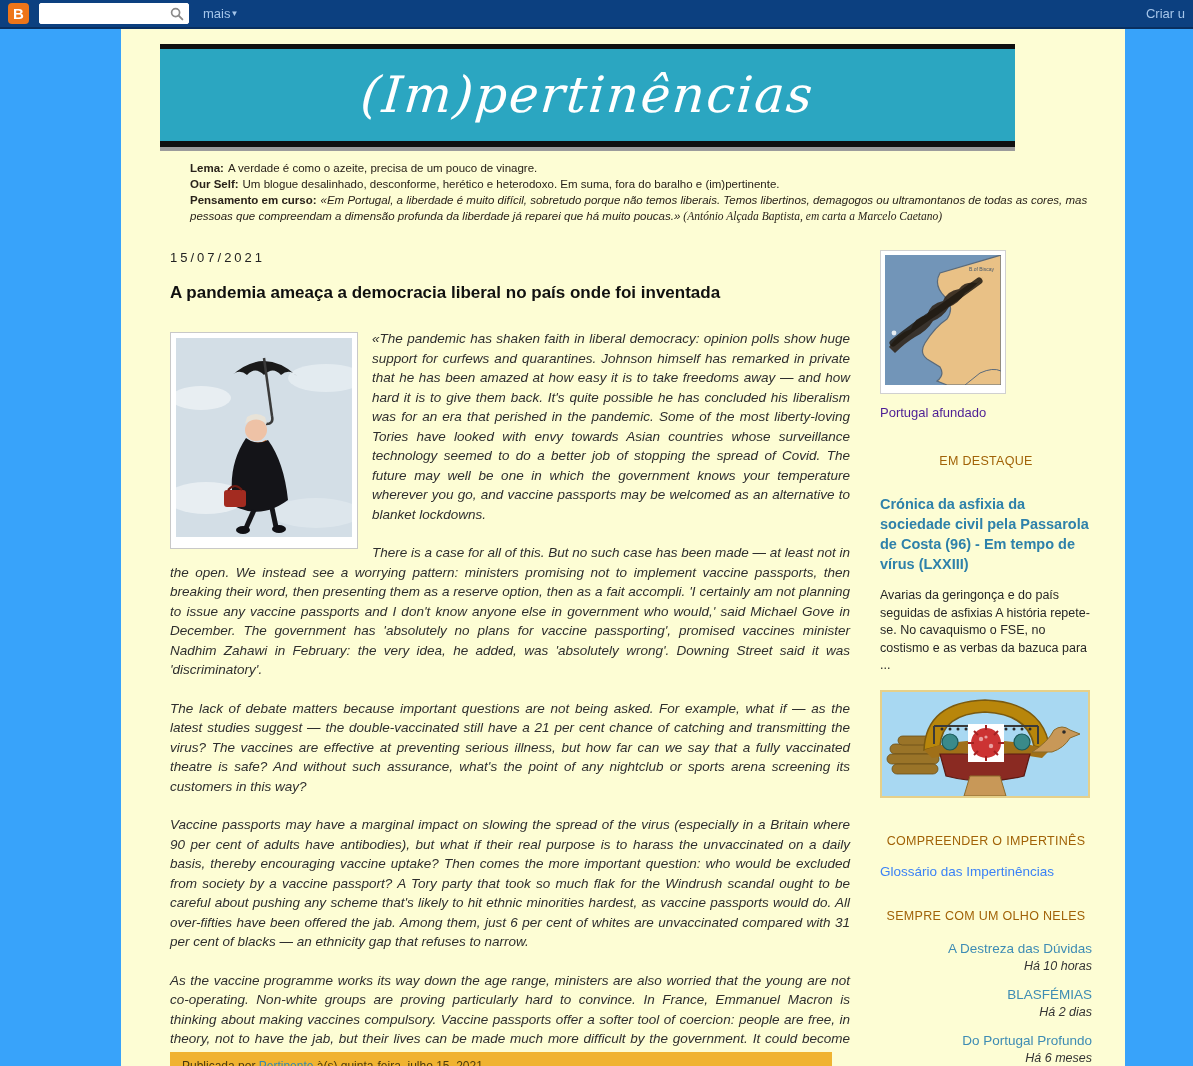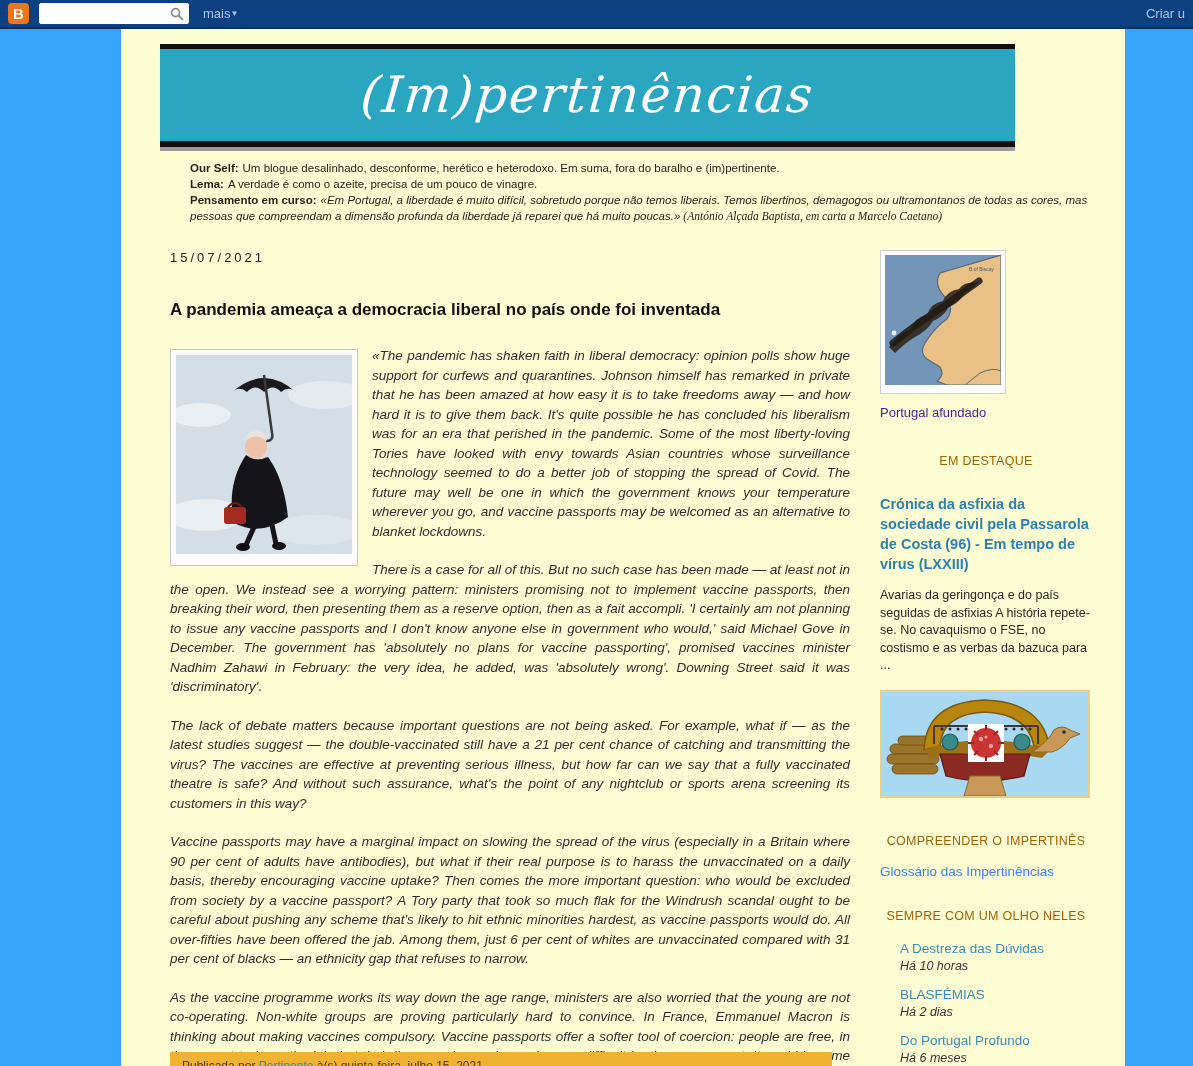--- a/index.html
+++ b/index.html
@@ -61,21 +61,21 @@
   .about b { margin-right:4px; }
   .about .ital { font-style:italic; }
   .about .suffix { font-style:italic; margin-left:3px;font-family:Liberation Serif, serif; }
 
   
   .columns { display:flex; margin:26px 0 0 49px; }
   .main { width:680px; position:relative; }
   .sidebar { width:212px; margin-left:30px; }
 
   .post-date { font-size:13px; font-weight:normal; letter-spacing:3px; color:#222; }
-  .post-title { margin-top:35px; font-size:17px; font-weight:bold; color:#101010; }
+  .post-title { margin-top:18px; font-size:17px; font-weight:bold; color:#101010; }
 
   .post-body {
     margin-top:26px; font-style:italic; font-size:13.5px; line-height:19.5px;
     text-align:justify; color:#2e2e2e;
   }
   .post-body p { margin:0 0 19px 0; }
   .post-figure {
     float:left; margin:3px 14px 6px 0; padding:5px;
     background:#ffffff; border:1px solid #c8c8c8;
   }
@@ -88,21 +88,21 @@
 
   
   .s-img-frame { padding:4px; background:#fff; border:1px solid #d0d0d0; display:inline-block; }
   .s-caption { margin-top:11px; font-size:13px; color:#4c1d95; }
   .s-head { margin-top:34px; font-weight:normal; font-size:12.5px; color:#a16207; letter-spacing:.3px;text-align:center; }
   .s-feat-link { display:block; margin-top:26px; font-size:14.5px; font-weight:bold; color:#2e81aa; line-height:20px; }
   .s-snippet { margin-top:13px; font-size:12.5px; line-height:17.5px; color:#262626; }
   .s-img2 { margin-top:15px; line-height:0; border:2px solid #e6d089; display:inline-block; }
   .s-glossary { display:block; margin-top:16px; font-size:13.5px; color:#3b82f6; }
   .blogroll { margin-top:16px; padding-left:20px; }
-  .blog-item { margin-bottom:12px; }
+  .blog-item { margin-bottom:12px;text-align:right; }
   .blog-item a { font-size:13.5px; color:#3e8cb4; line-height:17px; }
   .blog-when { font-size:12.5px; font-style:italic; color:#333; margin-top:2px; line-height:14px; }
 </style>
 </head>
 <body>
 
 <div class="navbar">
   <div class="blogger-btn">B</div>
   <div class="nav-search">
     <input type="text" value="" style="">
@@ -124,24 +124,24 @@
 
   <div class="banner-wrap">
     <div class="banner">
       <h1>(Im)pertinências</h1>
     </div>
     <div class="banner-shadow"></div>
   </div>
 
   <div class="about">
     <div>
+      <b>Lema:</b><span>A verdade é como o azeite, precisa de um pouco de vinagre.</span>
+    </div>
+    <div>
       <b>Our Self:</b><span>Um blogue desalinhado, desconforme, herético e heterodoxo. Em suma, fora do baralho e (im)pertinente.</span>
-    </div>
-    <div>
-      <b>Lema:</b><span>A verdade é como o azeite, precisa de um pouco de vinagre.</span>
     </div>
     <div>
       <b>Pensamento em curso:</b><span class="ital">«Em Portugal, a liberdade é muito difícil, sobretudo porque não temos liberais. Temos libertinos, demagogos ou ultramontanos de todas as cores, mas pessoas que compreendam a dimensão profunda da liberdade já reparei que há muito poucas.»</span><span class="suffix">(António Alçada Baptista, em carta a Marcelo Caetano)</span>
     </div>
   </div>
 
   <div class="columns">
 
     <div class="main">
       <div class="post-date">15/07/2021</div>

